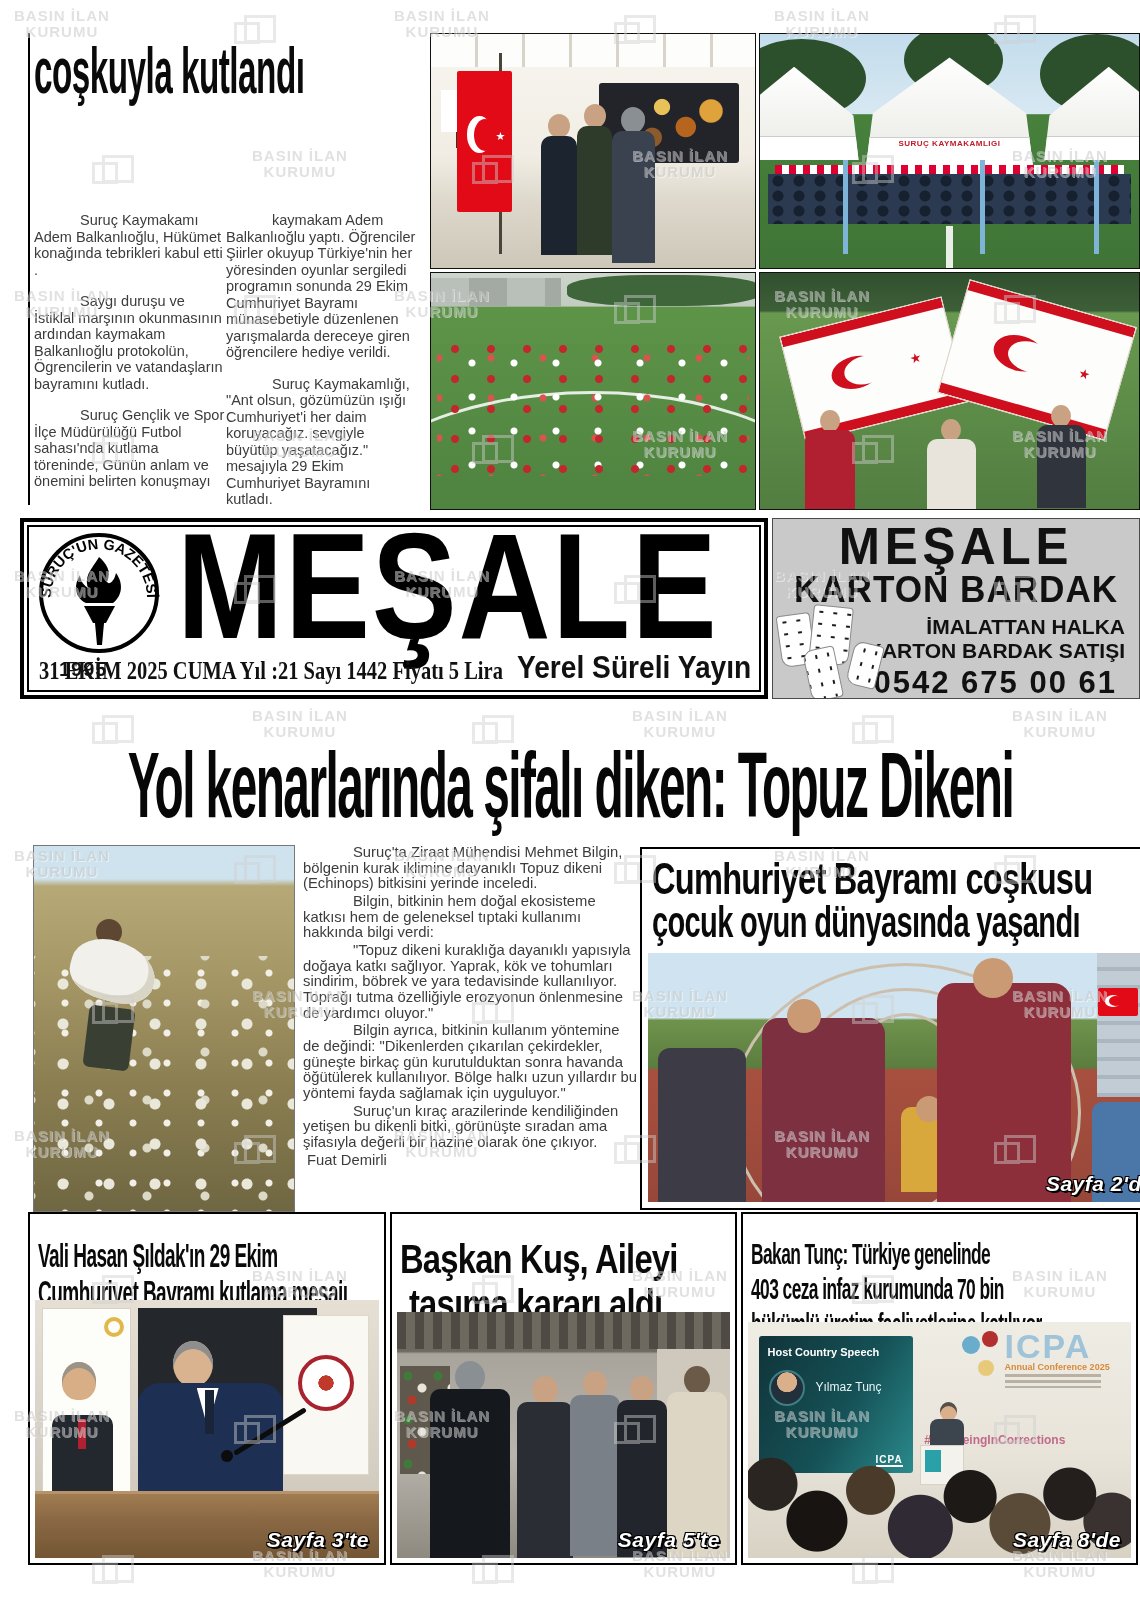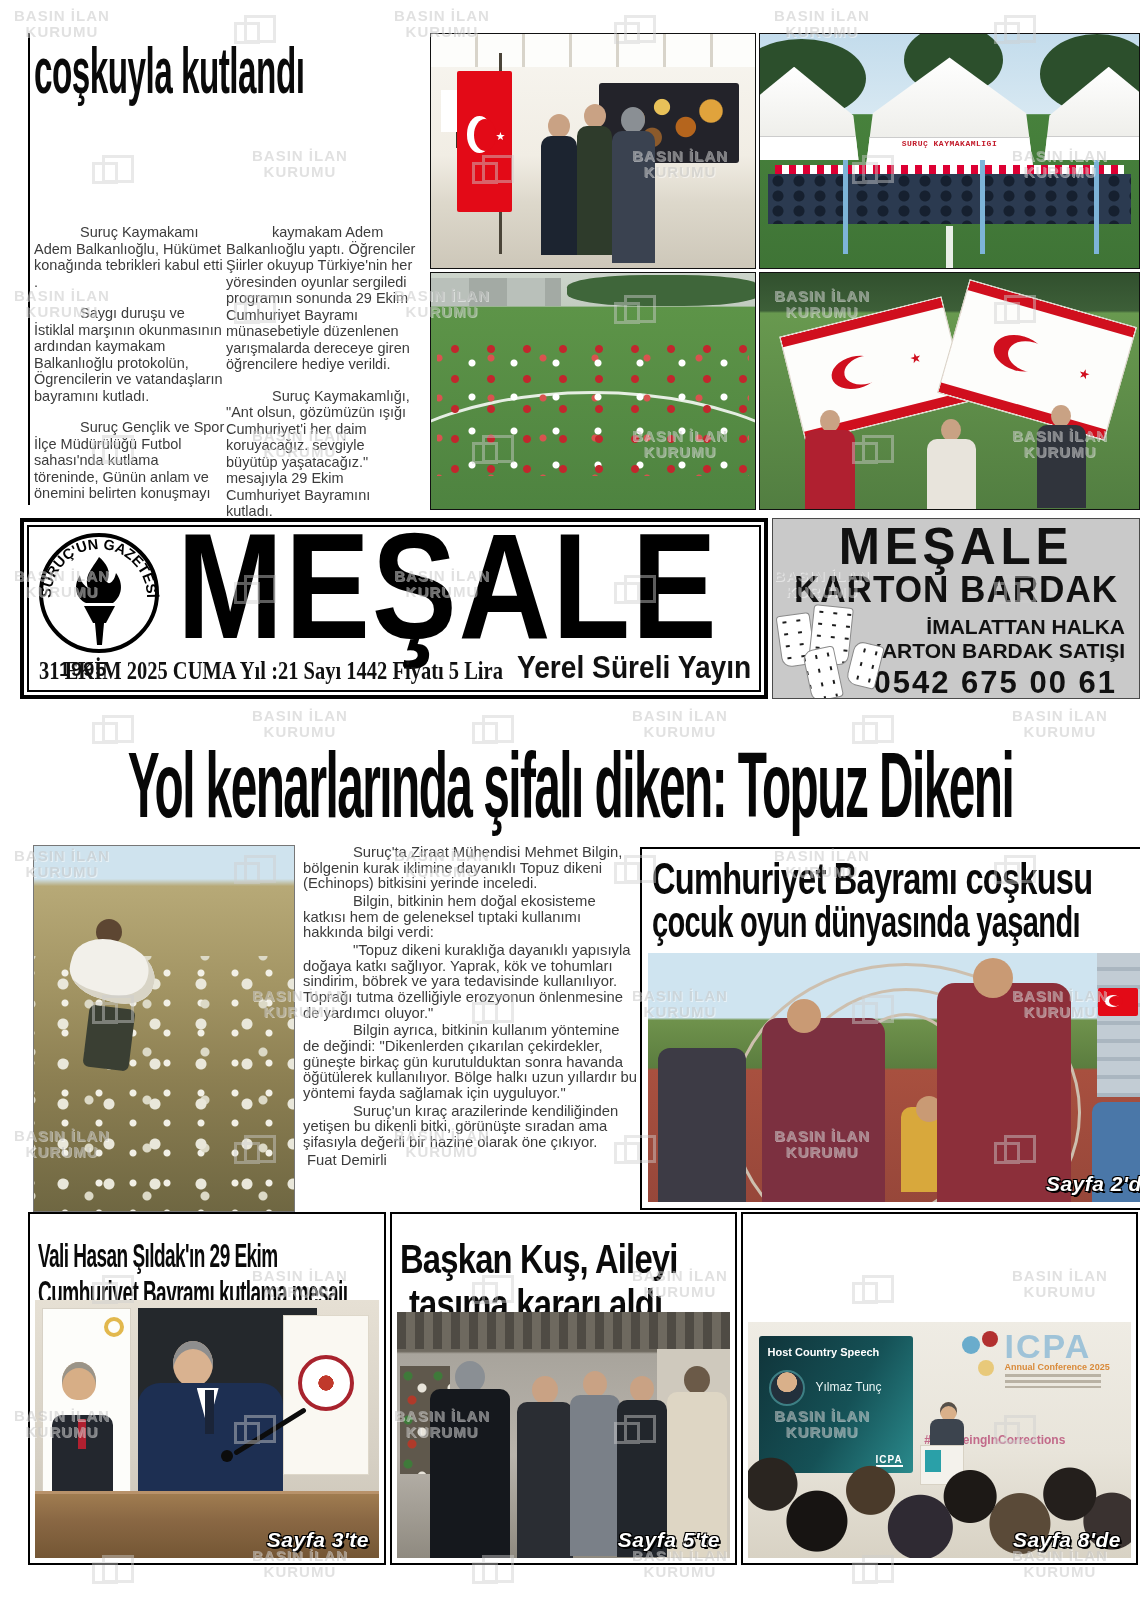--- a/index.html
+++ b/index.html
@@ -5,21 +5,21 @@
   * { margin:0; padding:0; box-sizing:border-box; }
   body { background:#777; font-family:"Liberation Sans", sans-serif; }
   .page { position:relative; width:1140px; height:1613px; background:#fff; margin:0 auto; overflow:hidden; color:#111; }
   .cond { display:inline-block; white-space:nowrap; transform:scaleX(var(--sx,1)); transform-origin:0 50%; }
   .hl { font-weight:bold; color:#0a0a0a; letter-spacing:-1px; line-height:.98; }
 
   
   .left-rule { position:absolute; left:28px; top:33px; width:2px; height:472px; background:#000; }
   .top-story { position:absolute; left:34px; top:40px; width:398px; height:465px; }
   .top-story .hline { font-size:64px; }
-  .top-cols { position:absolute; top:172px; left:0; display:flex; gap:0; width:396px;margin-top:12px; }
+  .top-cols { position:absolute; top:172px; left:0; display:flex; gap:0; width:396px; }
   .tcol { width:192px; font-size:14.5px; line-height:1.14; color:#3c3c3c; }
   .tcol p { margin-bottom:15px; text-indent:46px; }
   .tcol p.by { text-indent:4px; margin-bottom:0; }
 
   
   .photo-grid { position:absolute; left:430px; top:33px; width:710px; height:477px;
     display:grid; grid-template-columns:326px 1fr; grid-template-rows:236px 1fr; gap:3px; }
   .ph { position:relative; overflow:hidden; border:1px solid #111; }
   .ph > div, .ph > figure { position:absolute; }
 
@@ -224,21 +224,21 @@
       </div>
     </figure>
 
     <figure class="ph ceremony">
       <div class="trees" style="left:-6%;top:2%;width:34%;height:34%;"></div>
       <div class="trees" style="left:38%;top:-4%;width:26%;height:30%;"></div>
       <div class="trees" style="right:-4%;top:0;width:30%;height:34%;"></div>
       <div class="tent" style="left:-8%;top:14%;width:34%;height:40%;">
         <div class="tentband"></div>
       </div>
-      <div class="tent" style="left:28%;top:10%;width:44%;height:46%;font-family:Liberation Mono, monospace;">
+      <div class="tent" style="left:28%;top:10%;width:44%;height:46%;">
         <div class="tentband">SURUÇ KAYMAKAMLIGI</div>
       </div>
       <div class="tent" style="right:-9%;top:14%;width:34%;height:40%;">
         <div class="tentband"></div>
       </div>
       <div class="garland" style="left:4%;top:56%;width:92%;height:9px;"></div>
       <div class="crowdstrip" style="left:2%;top:60%;width:96%;height:21%;"></div>
       <div class="bluepole" style="left:22%;top:54%;width:5px;height:40%;"></div>
       <div class="bluepole" style="left:58%;top:54%;width:5px;height:40%;"></div>
       <div class="bluepole" style="left:88%;top:54%;width:5px;height:40%;"></div>
@@ -410,20 +410,25 @@
       </div>
       <div class="fig" style="left:81%;top:22%;width:18%;height:78%;">
         <div class="head" style="width:26px;height:28px;background:#6b5a48;"></div>
           <div class="body" style="top:26px;height:86%;background:#ded6c4;"></div>
       </div>
       <div class="pageref">Sayfa 5'te</div>
     </div>
   </section>
 
   <section class="bstory bs3">
+    <div class="bs-head">
+      <div class="hl hline"><span class="cond" style="--sx:.58">Bakan Tunç: Türkiye genelinde</span></div>
+      <div class="hl hline"><span class="cond" style="--sx:.58">403 ceza infaz kurumunda 70 bin</span></div>
+      <div class="hl hline"><span class="cond" style="--sx:.58">hükümlü üretim faaliyetlerine katılıyor</span></div>
+    </div>
     <div class="bs-photo icpa">
       <div class="slide" style="left:3%;top:6%;width:40%;height:58%;border-radius:3px;">
         <div class="t1">Host Country Speech</div>
         <div class="circ"></div>
         <div class="t2">Yılmaz Tunç</div>
         <div class="t3">ICPA</div>
       </div>
       <div style="left:56%;top:6%;width:18px;height:18px;border-radius:50%;background:#6aaccc;position:absolute;"></div>
       <div style="left:61%;top:4%;width:16px;height:16px;border-radius:50%;background:#b23030;position:absolute;"></div>
       <div style="left:60%;top:16%;width:16px;height:16px;border-radius:50%;background:#e8c97a;position:absolute;"></div>

